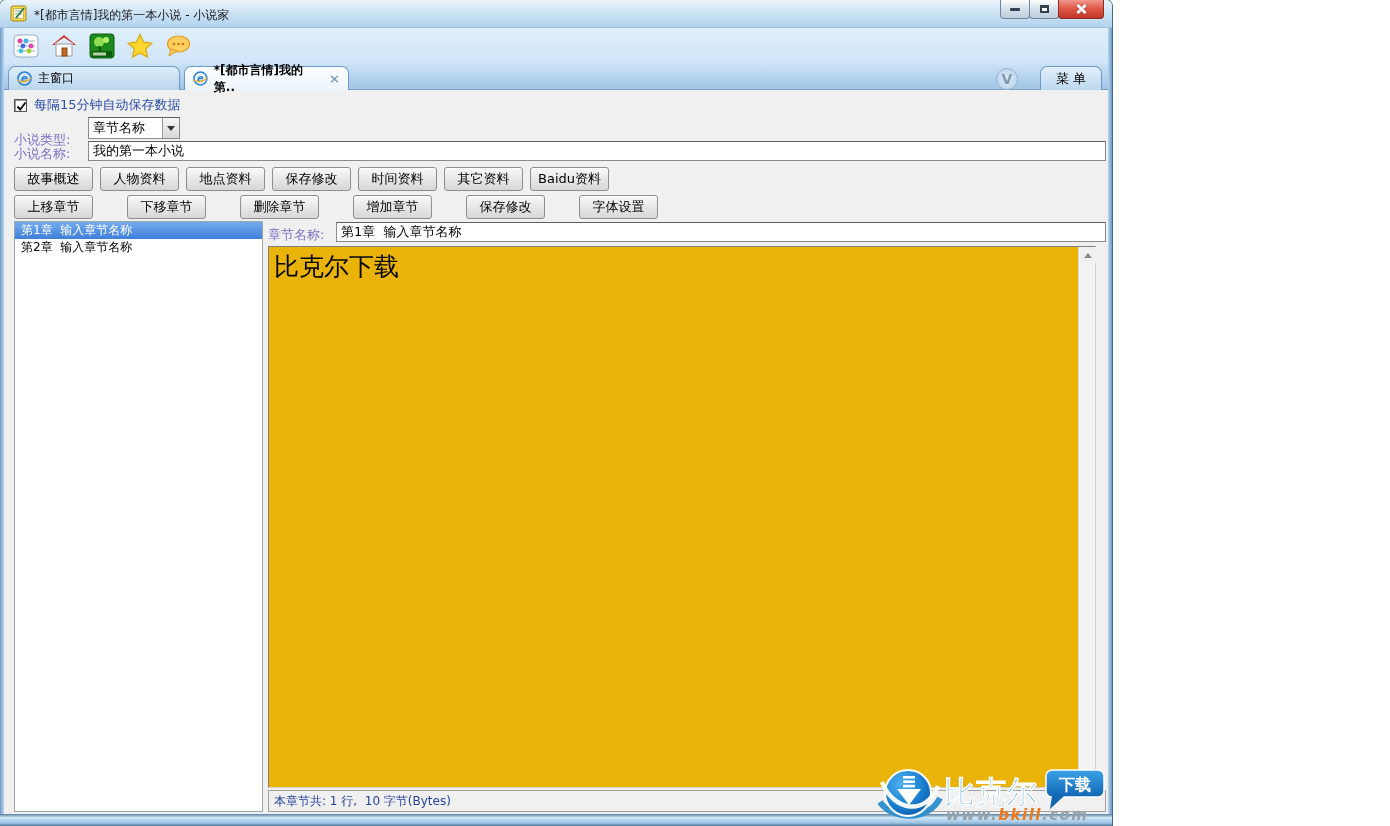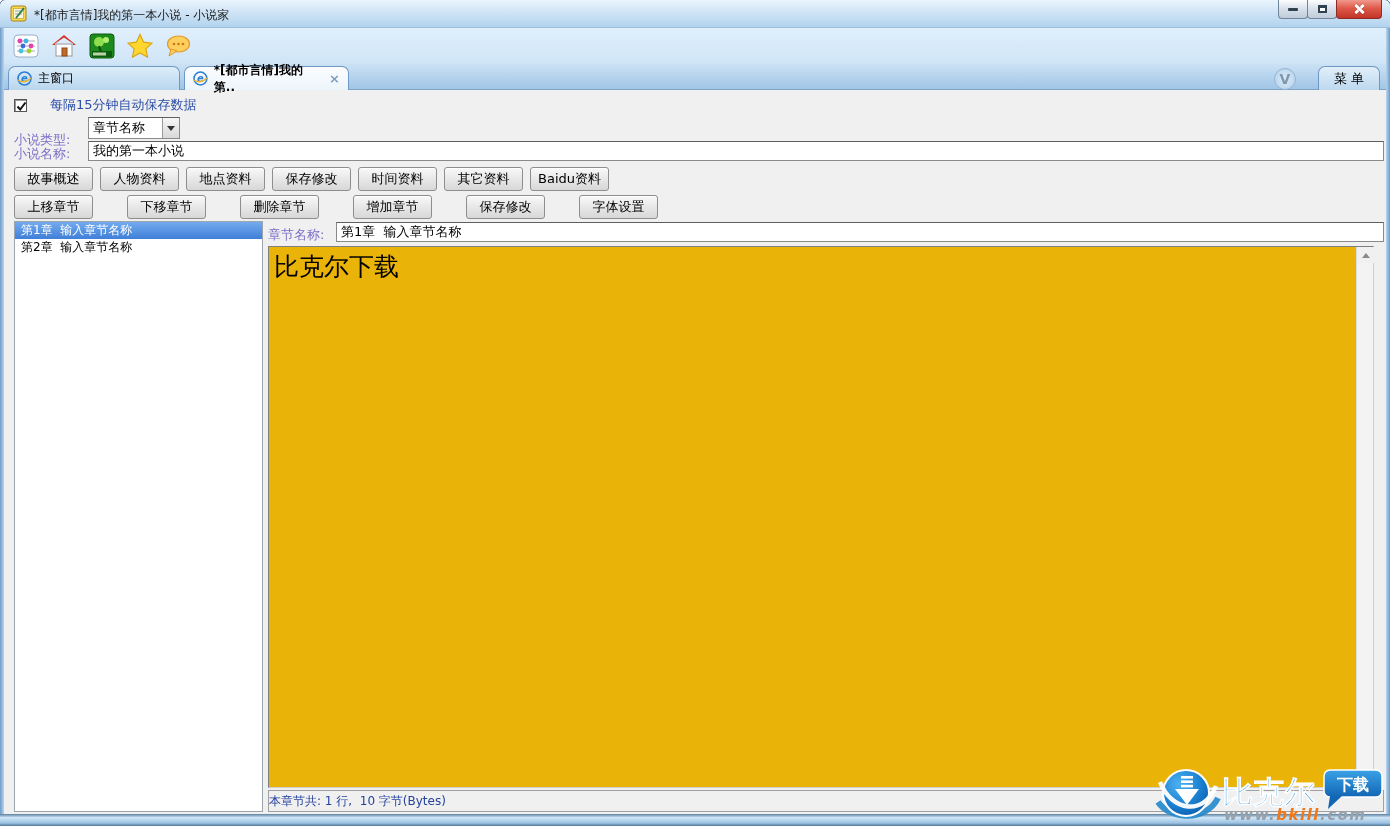--- a/index.html
+++ b/index.html
@@ -1,17 +1,17 @@
 <!DOCTYPE html>
 <html><head>
 <meta charset="utf-8">
 <style>
   * { margin:0; padding:0; box-sizing:border-box; }
   html,body { width:1390px; height:826px; background:#fff; font-family:"DejaVu Sans","Liberation Sans",sans-serif; }
-  .window { position:relative; width:1390px; height:826px; overflow:hidden; background:#f0f0f0;
+  .window { position:relative; width:1112px; height:826px; overflow:hidden; background:#f0f0f0;
             border-radius:6px 6px 0 0; outline:1px solid #44688e; }
 
   
   .frame-l, .frame-r { position:absolute; top:28px; bottom:0; width:4px;
             background:linear-gradient(90deg,#6f9ac6,#b7d6f0); z-index:5; }
   .frame-l { left:0; }
   .frame-r { right:0; background:linear-gradient(90deg,#b7d6f0,#6f9ac6); }
   .frame-b { position:absolute; left:0; right:0; bottom:0; height:12px; z-index:5;
             background:linear-gradient(#5a7f9e,#cfe6f7 30%,#9cc2e4 75%,#4f7697); }
 
@@ -53,21 +53,21 @@
   .tab-close { margin-left:auto; color:#7d9cba; font-weight:bold; font-size:13px; cursor:pointer; }
   .vbtn { position:absolute; right:90px; top:4px; width:22px; height:22px; border-radius:50%;
             background:radial-gradient(#dcebf8,#b3cfe8); border:1px solid #93b5d4; color:#7f98ae;
             font-size:14px; font-weight:bold; text-align:center; line-height:20px; cursor:pointer; }
   .menutab { position:absolute; right:6px; top:2px; width:62px; height:24px; border:1px solid #6f99c2;
             border-bottom:none; border-radius:7px 7px 0 0; background:linear-gradient(#e2effb,#bdd8ee);
             font-size:13px; text-align:center; line-height:23px; cursor:pointer; white-space:pre; }
 
   
   .content { position:absolute; left:4px; right:4px; top:90px; bottom:12px; background:#f0f0f0; }
-  .chk-row { position:absolute; left:10px; top:6px; display:flex; align-items:center; gap:23px; }
+  .chk-row { position:absolute; left:10px; top:6px; display:flex; align-items:center; gap:7px; }
   .checkbox { width:13px; height:13px; background:#fff; border:1px solid #555;
             box-shadow:inset 1px 1px 0 #9a9a9a; position:relative; cursor:pointer; }
   .checkbox svg { position:absolute; left:1px; top:1px; }
   .chk-label { font-size:13px; color:#2b4fa8; }
 
   .lbl { font-size:13px; color:#7b6ec6; white-space:pre; }
   .type-label { position:absolute; left:10px; top:41px; }
   .name-label { position:absolute; left:10px; top:55px; }
 
   .dropdown { position:absolute; left:84px; top:27px; width:92px; height:22px; background:#fff;
@@ -108,21 +108,21 @@
   .sb-btn { position:absolute; left:0; width:17px; height:16px; background:#f0f0f0;
             display:flex; align-items:center; justify-content:center; cursor:pointer; }
   .sb-up { top:0; } .sb-down { bottom:0; }
   .tri-up-s { width:0; height:0; border-left:4px solid transparent; border-right:4px solid transparent;
             border-bottom:5px solid #8a8a8a; }
   .tri-down-s { width:0; height:0; border-left:4px solid transparent; border-right:4px solid transparent;
             border-top:5px solid #8a8a8a; }
 
   .statusbar { position:absolute; left:264px; right:2px; bottom:2px; height:22px; background:#f0f0f0;
             border:1px solid #a0a0a0; font-size:12px; color:#26439c; line-height:20px;
-            white-space:pre; }
+            padding-left:5px; white-space:pre; }
 
   .watermark { position:absolute; right:2px; bottom:4px; width:234px; height:58px; z-index:9; }
 </style>
 </head>
 <body>
 
 <div class="window">
 
   <div class="titlebar">
     <svg class="app-icon" viewBox="0 0 17 17">

